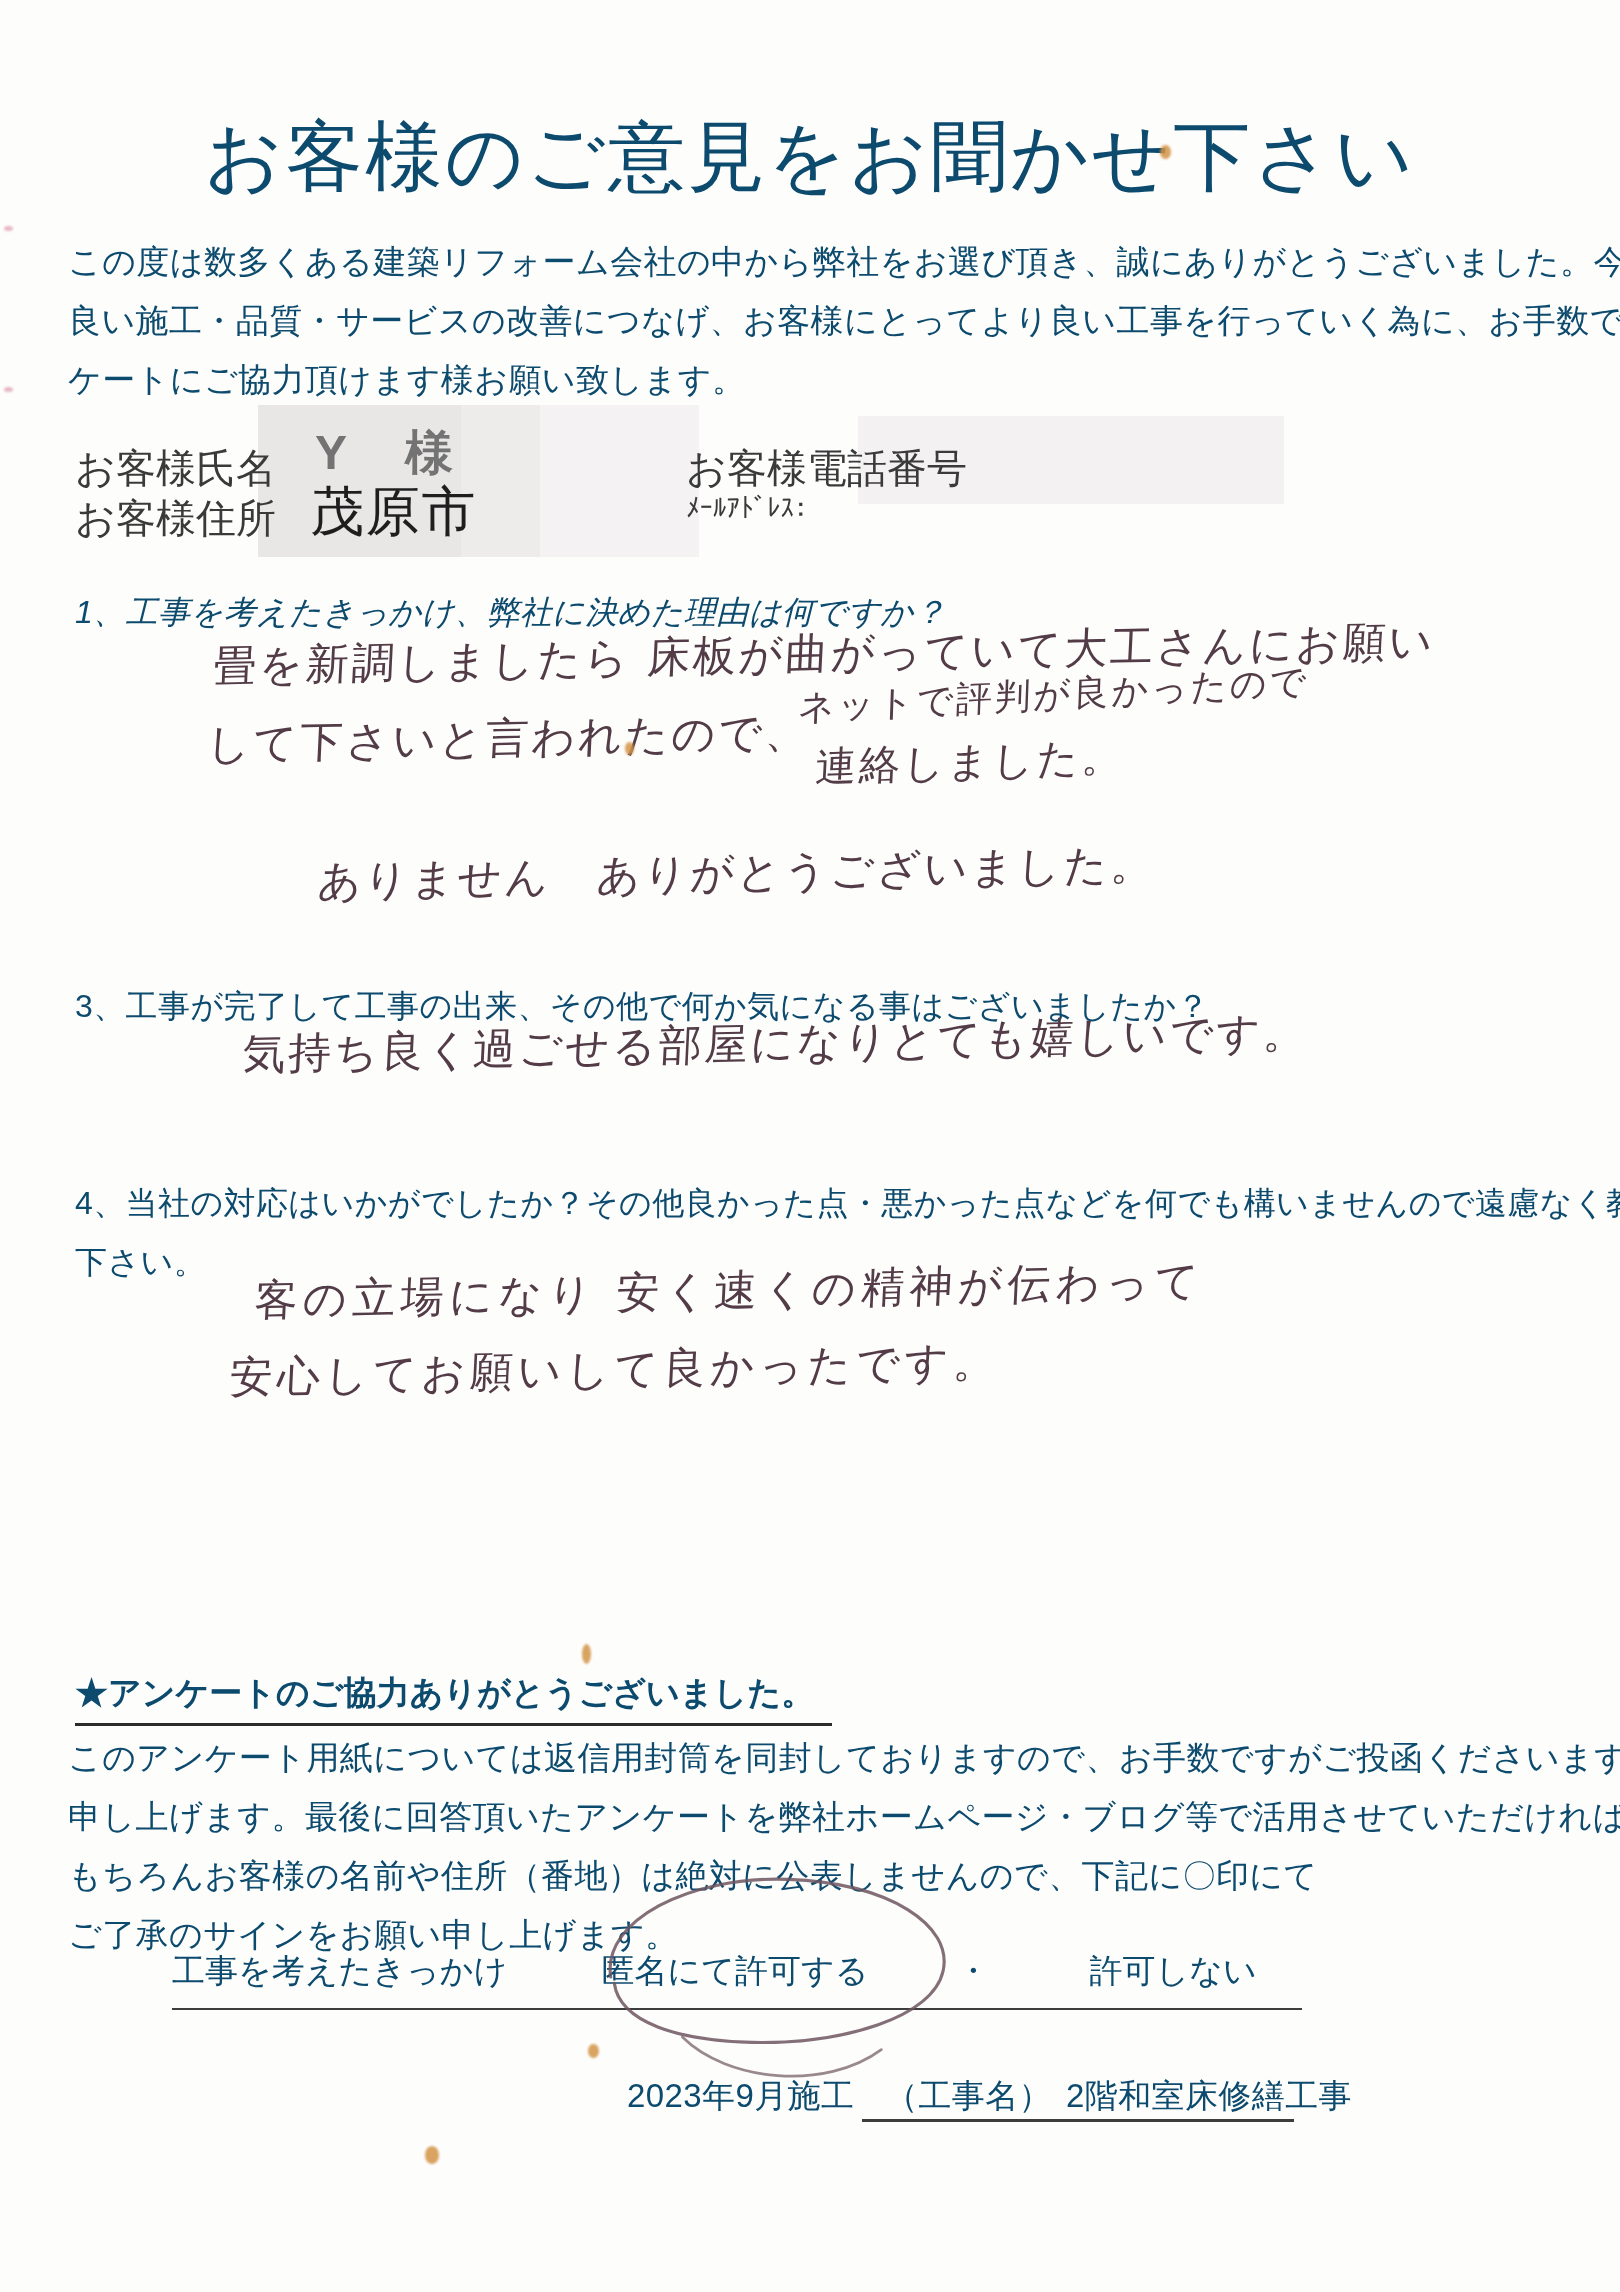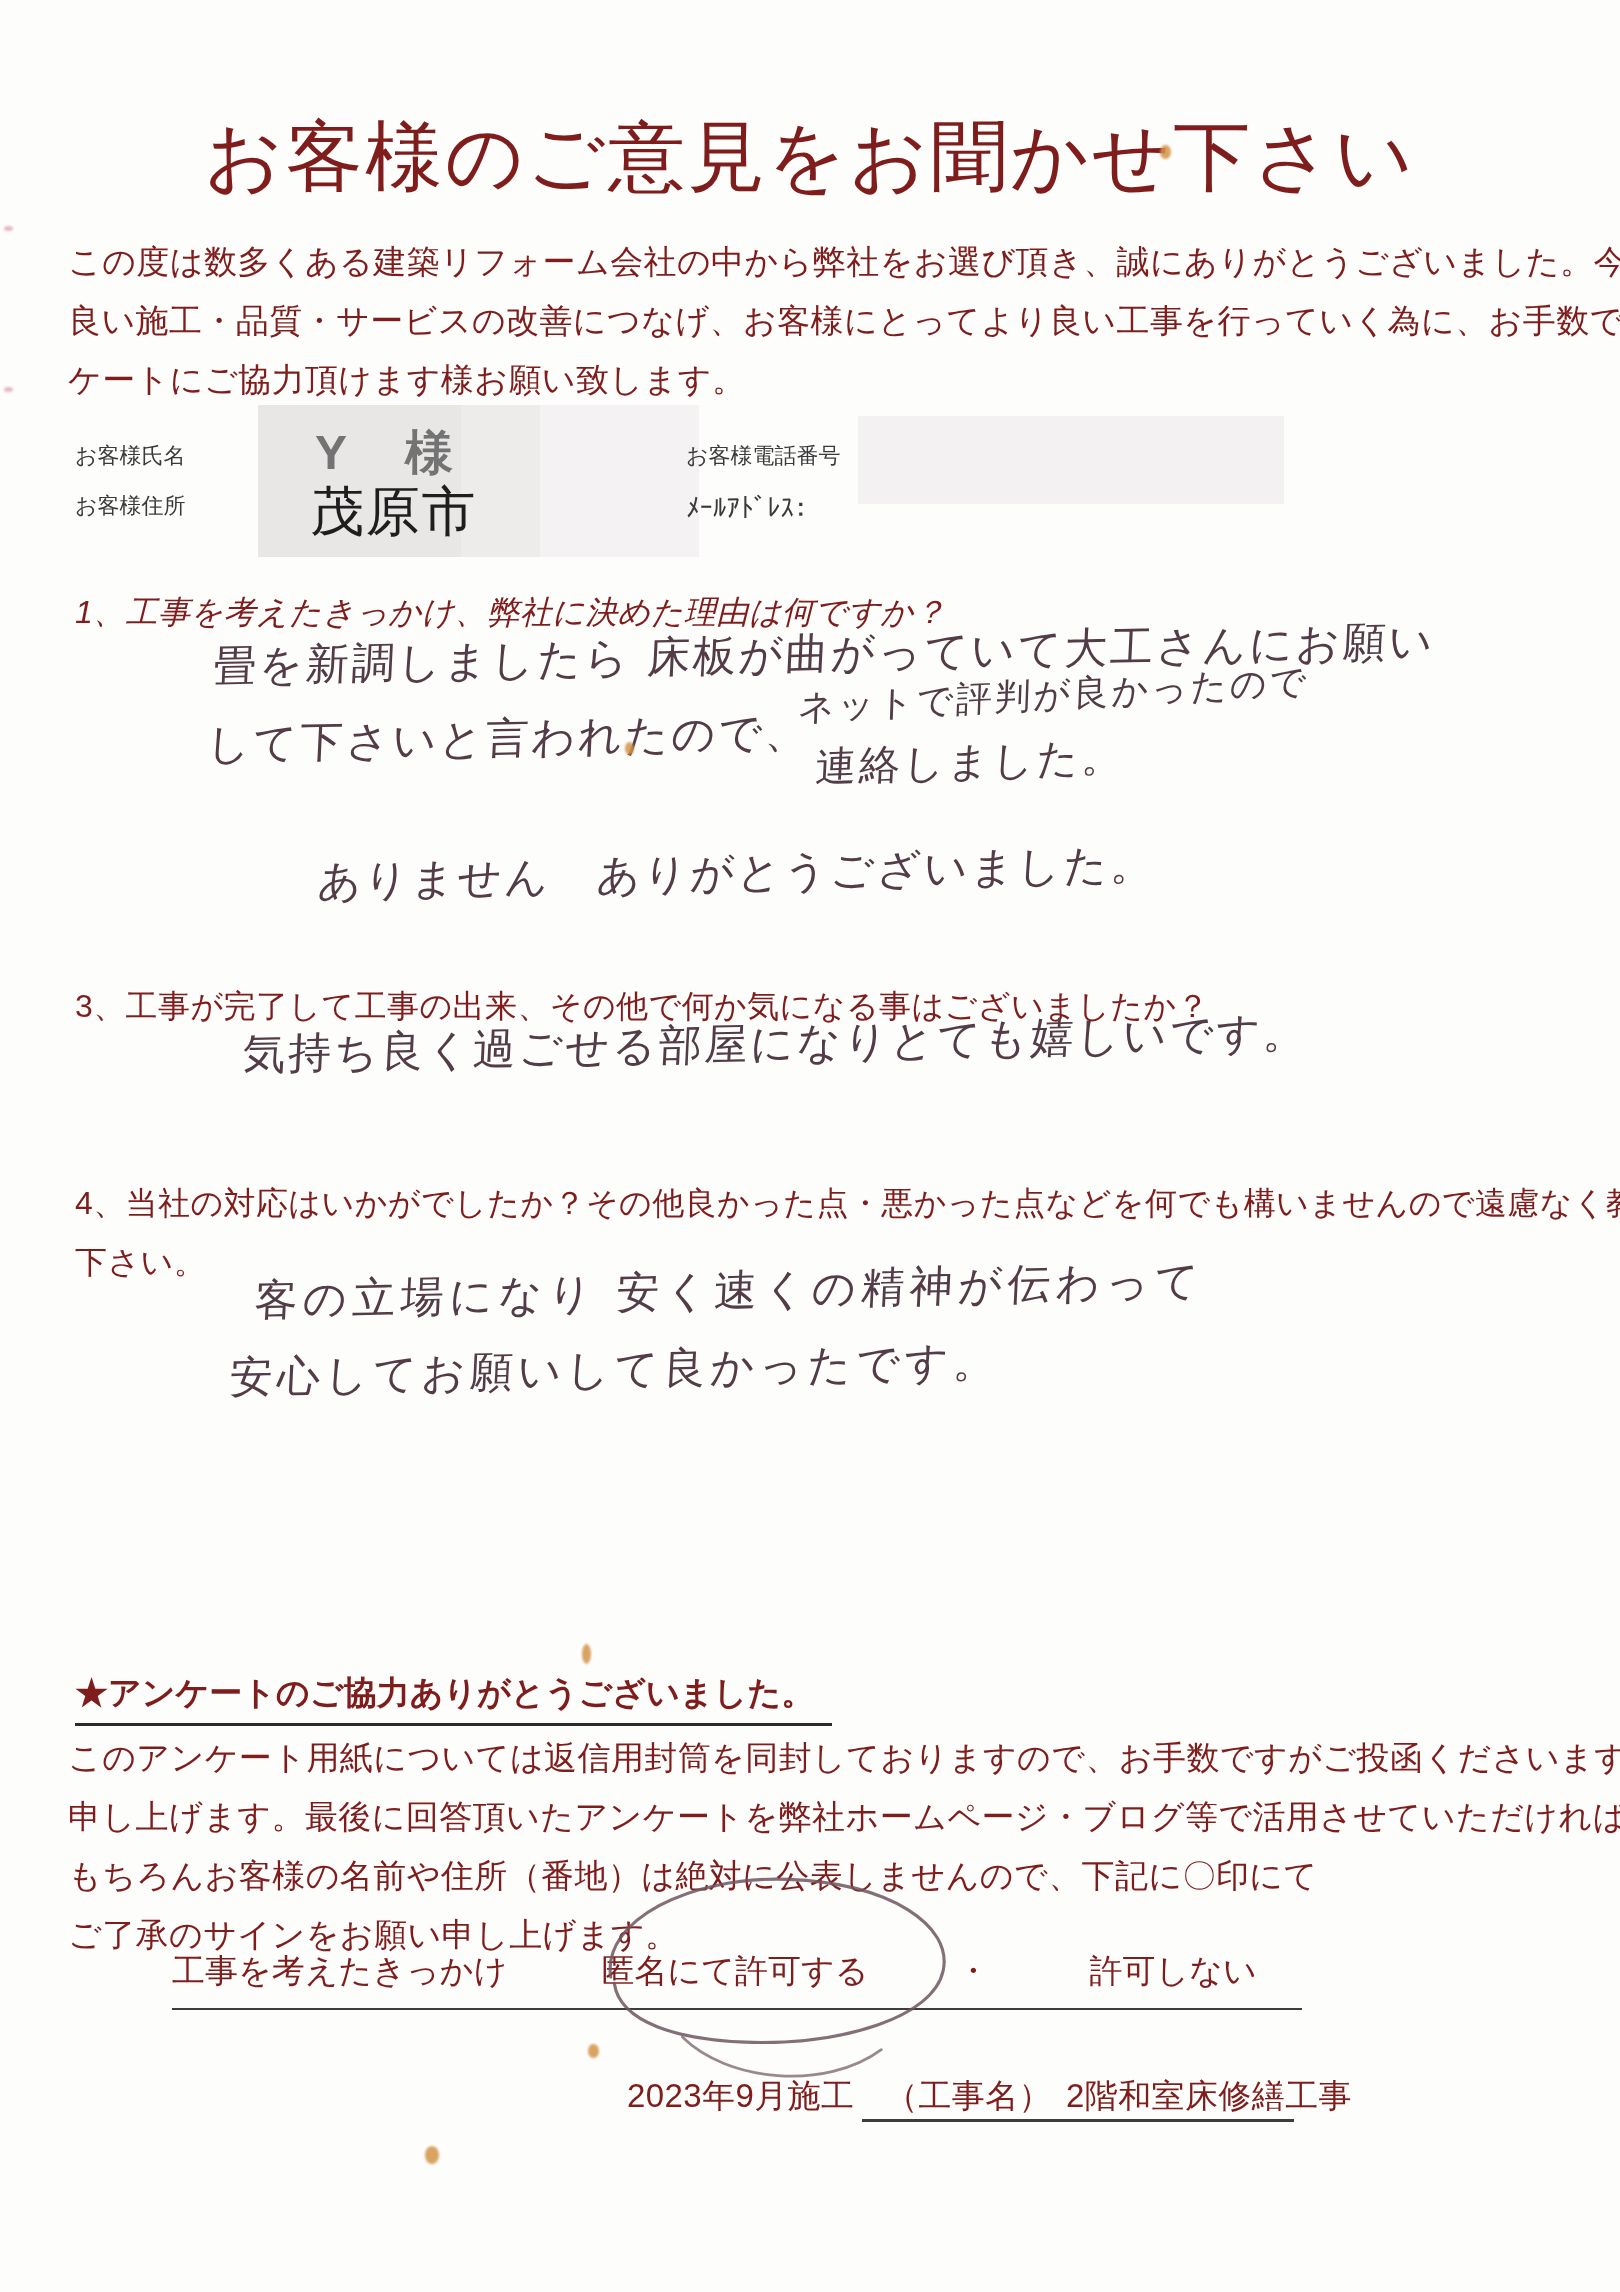--- a/index.html
+++ b/index.html
@@ -7,30 +7,30 @@
     position:relative;
     width:1620px;
     height:2293px;
     margin:0 auto;
     background:#fdfdfc;
     overflow:hidden;
     font-family:"Liberation Sans", sans-serif;
     color:#2b2b2b;
   }
   .abs{position:absolute;}
-  .print{color:#7f1d1d;white-space:nowrap;}
+  .print{color:#0c4a6e;white-space:nowrap;}
   .title{
     width:100%;
     text-align:center;
     font-size:77px;
     letter-spacing:2.7px;
     font-weight:500;
   }
   .body-text{font-size:33px;letter-spacing:0.4px;}
-  .label{font-size:22px;color:#3a3a3a;}
+  .label{font-size:40px;color:#3a3a3a;}
   .big-name{font-size:48px;font-weight:bold;letter-spacing:5.4px;color:#737373;}
   .big-addr{font-size:54px;font-weight:normal;letter-spacing:1.8px;color:#1e1e1e;}
   .question{font-size:32px;letter-spacing:0.4px;}
   .hw{
     font-family:"DejaVu Serif", serif;
     color:#533c47;
     white-space:nowrap;
     transform:rotate(-1.2deg) skewX(-4deg);
     transform-origin:left top;
     letter-spacing:2.7px;

